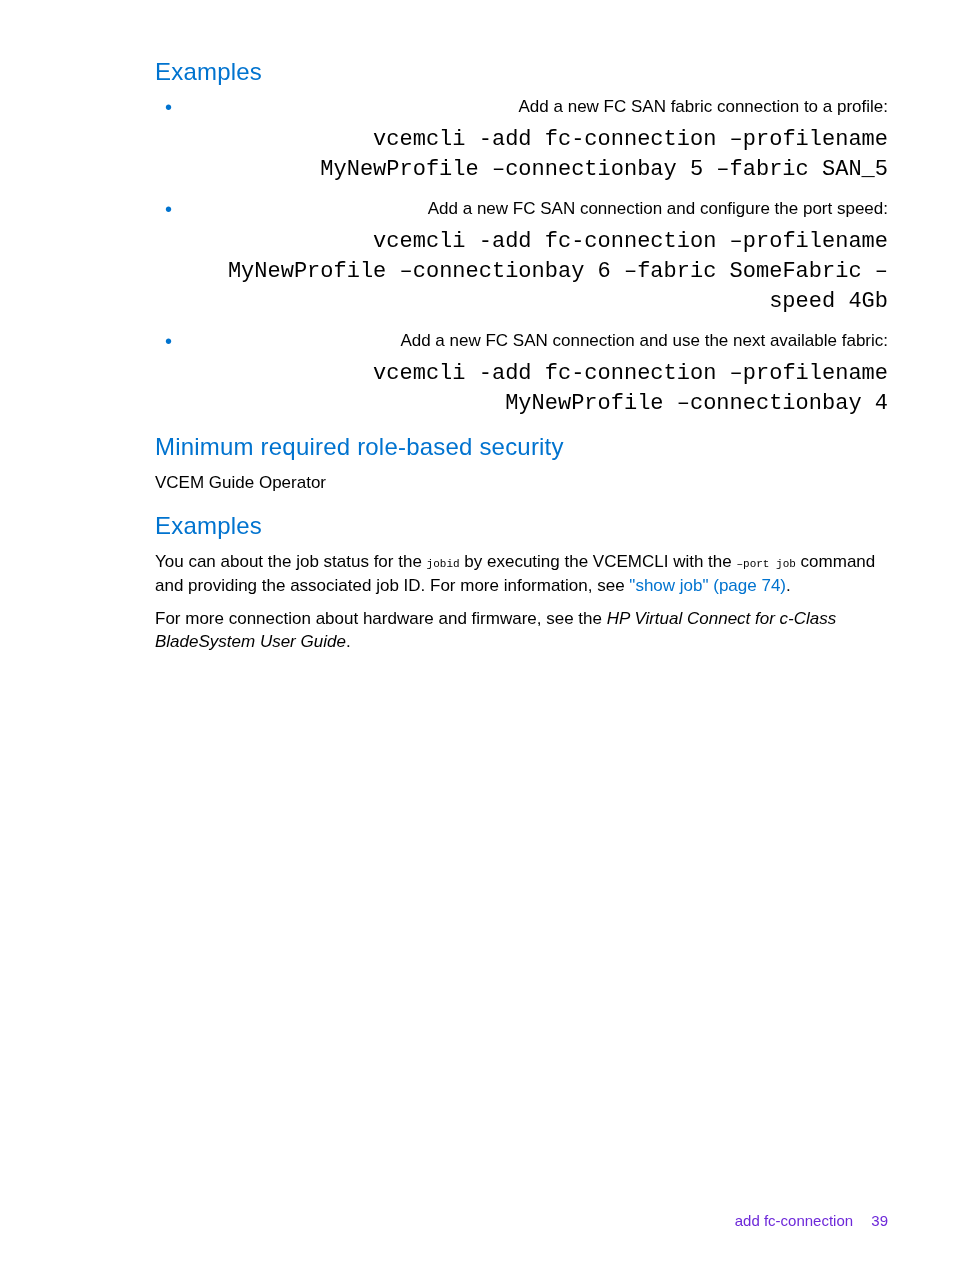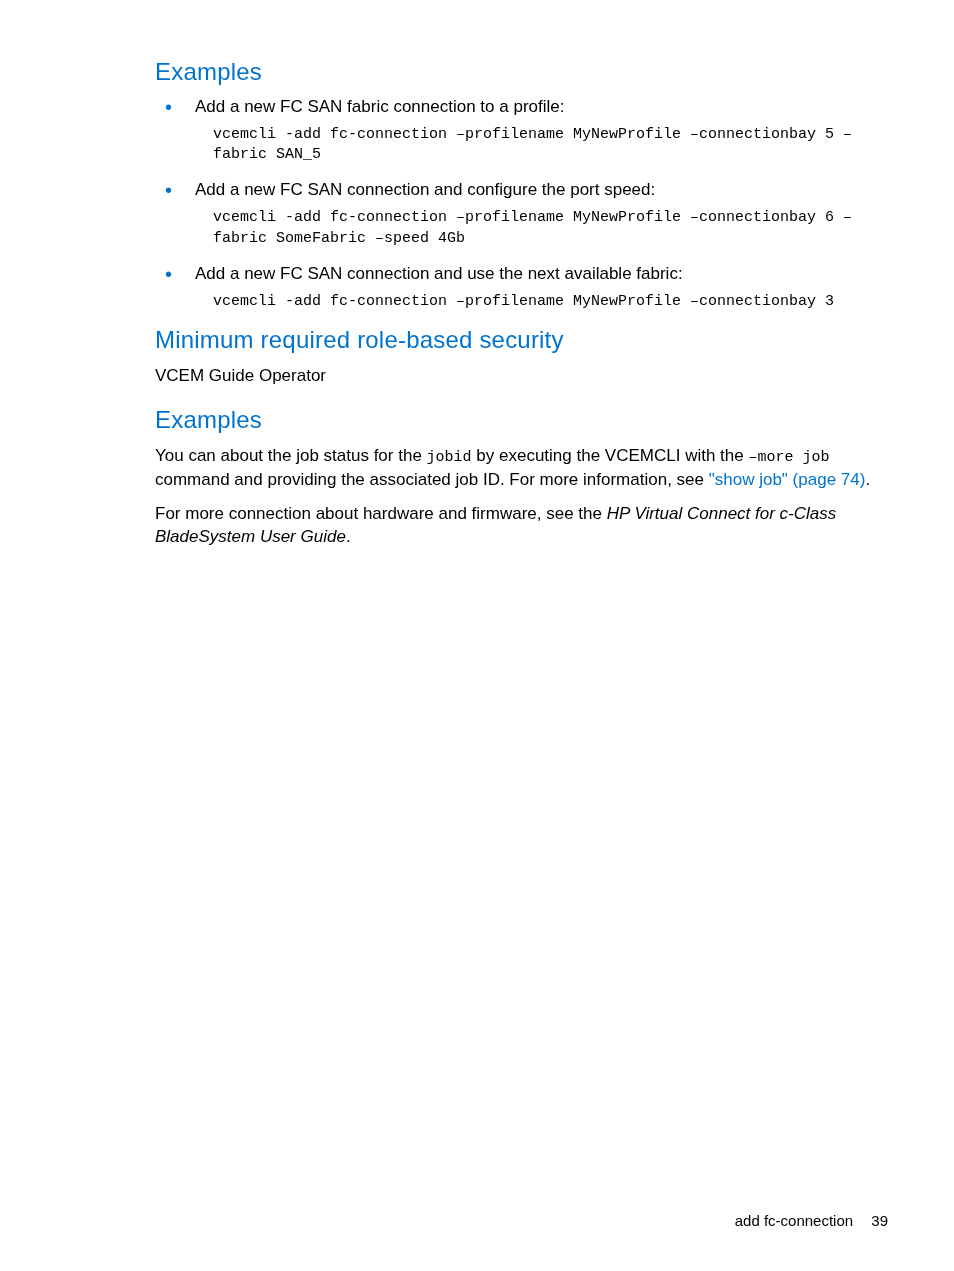--- a/index.html
+++ b/index.html
@@ -24,69 +24,70 @@
     color: #0073cf;
     font-weight: 400;
     font-size: 24px;
     margin: 0 0 10px 0;
     letter-spacing: 0.2px;
   }
   ul.examples {
     list-style: none;
     margin: 0 0 14px 0;
     padding: 0;
+    text-align: right;
   }
   ul.examples > li {
     position: relative;
     padding-left: 40px;
     margin-bottom: 14px;
     font-size: 17px;
     line-height: 1.35;
   }
   ul.examples > li::before {
     content: "•";
     position: absolute;
     left: 10px;
     top: 0;
     color: #0073cf;
     font-size: 20px;
     line-height: 1.1;
   }
   .code {
     font-family: "Courier New", Courier, monospace;
-    font-size: 15px;
+    font-size: 22px;
     line-height: 1.35;
     white-space: pre-wrap;
     word-break: break-word;
     display: block;
     margin-top: 6px;
     padding-left: 18px;
   }
   .mono-inline {
     font-family: "Courier New", Courier, monospace;
-    font-size: 15px;
+    font-size: 11px;
   }
   p.body {
     font-size: 17px;
     line-height: 1.38;
     margin: 0 0 10px 0;
   }
   a.link {
     color: #0073cf;
     text-decoration: none;
   }
   .italic {
     font-style: italic;
   }
   .footer {
     position: absolute;
     bottom: 42px;
     right: 66px;
     font-size: 15px;
-    color: #000000;
+    color: #6d28d9;
   }
   .footer .pnum {
     margin-left: 14px;
   }
 </style>
 </head>
 <body>
 
 <div class="page">
 
@@ -96,31 +97,31 @@
     <li>
       <span>Add a new FC SAN fabric connection to a profile:</span>
       <span class="code">vcemcli -add fc-connection –profilename MyNewProfile –connectionbay 5 –fabric SAN_5</span>
     </li>
     <li>
       <span>Add a new FC SAN connection and configure the port speed:</span>
       <span class="code">vcemcli -add fc-connection –profilename MyNewProfile –connectionbay 6 –fabric SomeFabric –speed 4Gb</span>
     </li>
     <li>
       <span>Add a new FC SAN connection and use the next available fabric:</span>
-      <span class="code">vcemcli -add fc-connection –profilename MyNewProfile –connectionbay 3</span>
+      <span class="code">vcemcli -add fc-connection –profilename MyNewProfile –connectionbay 4</span>
     </li>
   </ul>
 
   <h2 class="section">Minimum required role-based security</h2>
   <p class="body">VCEM Guide Operator</p>
 
   <h2 class="section" style="margin-top:18px;">Examples</h2>
 
   <p class="body">
-    <span>You can about the job status for the </span><span class="mono-inline">jobid</span><span> by executing the VCEMCLI with the </span><span class="mono-inline">–more job</span><span> command and providing the associated job ID. For more information, see </span><a href="#" class="link">"show job" (page 74)</a><span>.</span>
+    <span>You can about the job status for the </span><span class="mono-inline">jobid</span><span> by executing the VCEMCLI with the </span><span class="mono-inline">–port job</span><span> command and providing the associated job ID. For more information, see </span><a href="#" class="link">"show job" (page 74)</a><span>.</span>
   </p>
 
   <p class="body">
     <span>For more connection about hardware and firmware, see the </span><span class="italic">HP Virtual Connect for c-Class BladeSystem User Guide</span><span>.</span>
   </p>
 
   <div class="footer">
     <span>add fc-connection</span>
     <span class="pnum">39</span>
   </div>

